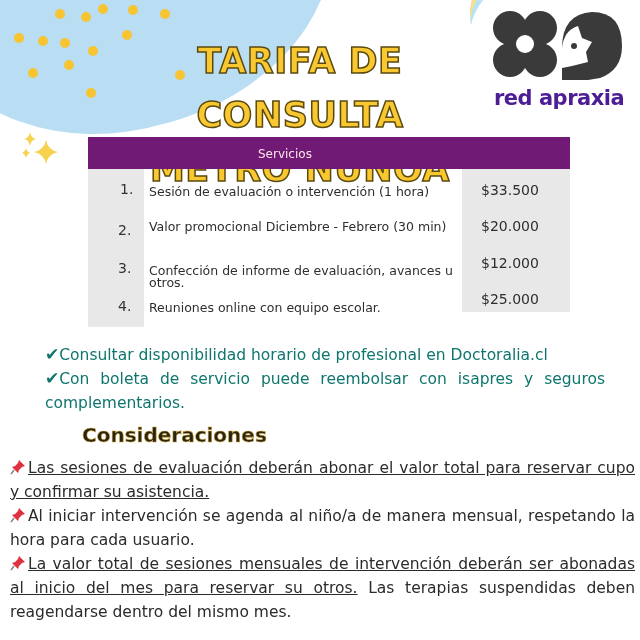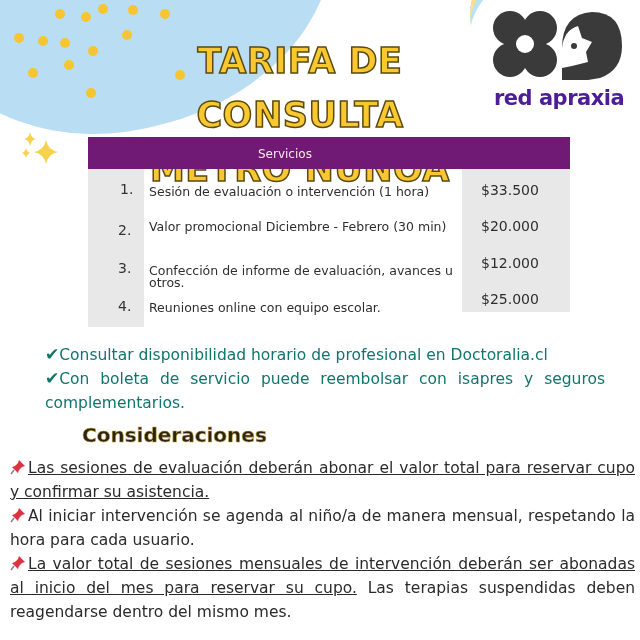--- a/index.html
+++ b/index.html
@@ -123,14 +123,14 @@
 <div class="note" style="top:504px">
   <svg class="pin" viewBox="0 0 16 16">
       <path d="M9 1 L15 7 L12 8 L9 11 L8 14 L2 8 L5 7 L8 4 Z" fill="#e0313f"></path>
       <path d="M4 11 L1 15" stroke="#888" stroke-width="1.5"></path>
     </svg><span class="u"></span><span>Al iniciar intervención se agenda al niño/a de manera mensual, respetando la hora para cada usuario.</span>
 </div>
 <div class="note" style="top:552px">
   <svg class="pin" viewBox="0 0 16 16">
       <path d="M9 1 L15 7 L12 8 L9 11 L8 14 L2 8 L5 7 L8 4 Z" fill="#e0313f"></path>
       <path d="M4 11 L1 15" stroke="#888" stroke-width="1.5"></path>
-    </svg><span class="u">La valor total de sesiones mensuales de intervención deberán ser abonadas al inicio del mes para reservar su cupo.</span><span> Las terapias suspendidas deben reagendarse dentro del mismo mes.</span>
+    </svg><span class="u">La valor total de sesiones mensuales de intervención deberán ser abonadas al inicio del mes para reservar su otros.</span><span> Las terapias suspendidas deben reagendarse dentro del mismo mes.</span>
 </div>
 
 </body></html>

